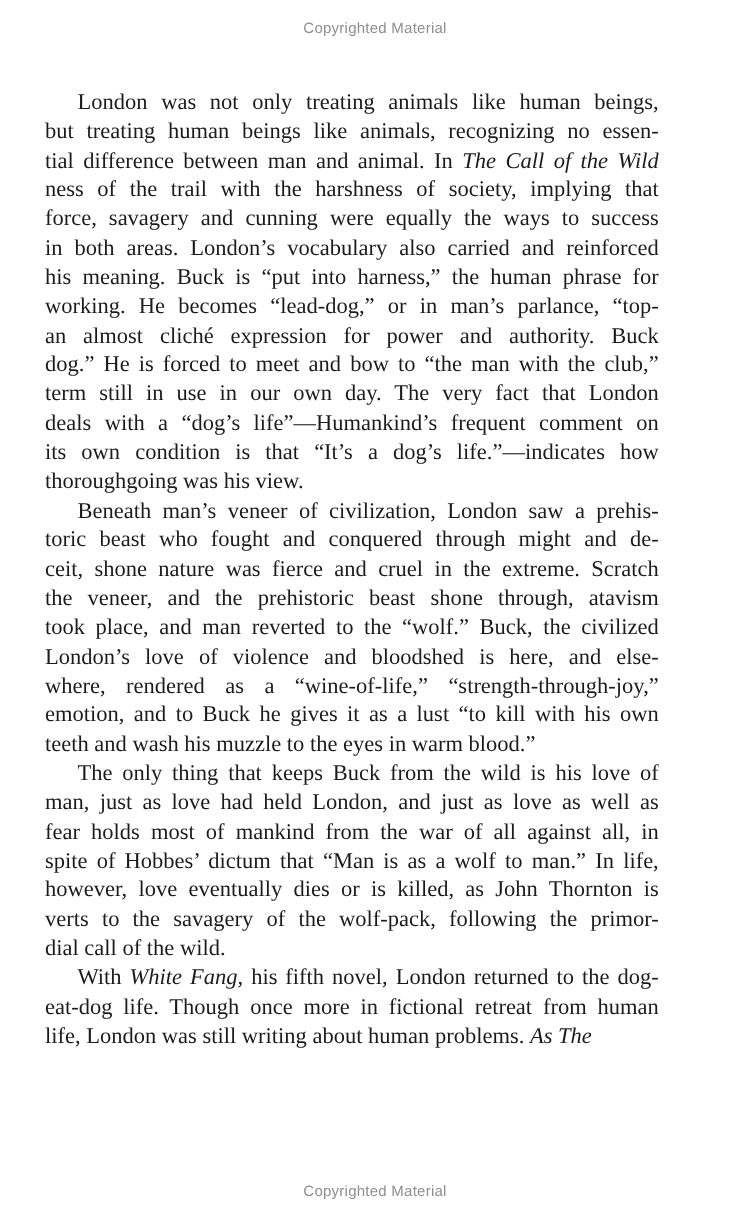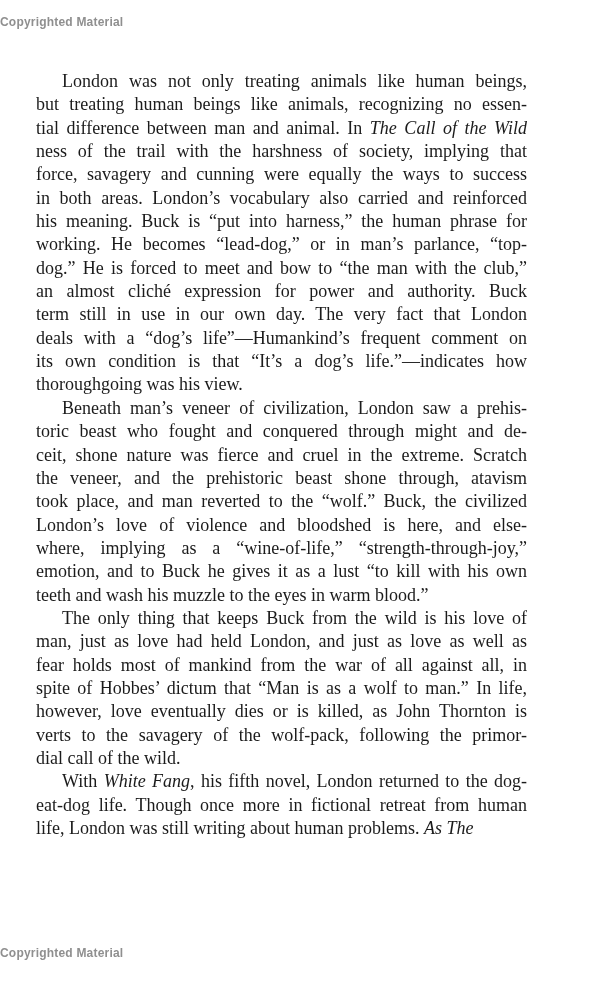--- a/index.html
+++ b/index.html
@@ -11,23 +11,23 @@
     position: relative;
     width: 600px;
     height: 983px;
     background: #ffffff;
     overflow: hidden;
   }
   .copyright {
     position: absolute;
     left: 0;
     right: 0;
-    text-align: left;
+    text-align: center;
     font-family: "Liberation Sans", sans-serif;
-    font-weight: bold;
+    font-weight: normal;
     font-size: 12px;
     letter-spacing: 0.2px;
     color: #8f8f8f;
   }
   .copyright.top { top: 15px; }
   .copyright.bottom { top: 946px; }
   .pagehead {
     position: absolute;
     top: 39px;
     left: 53px;
@@ -79,35 +79,35 @@
   <div class="bodytext">
       <div class="para">
         <div class="line first"><span>London was not only treating animals like human beings,</span></div>
         <div class="line"><span>but treating human beings like animals, recognizing no essen-</span></div>
         <div class="line"><span>tial difference between man and animal. In </span><i>The Call of the Wild</i></div>
         <div class="line"><span>ness of the trail with the harshness of society, implying that</span></div>
         <div class="line"><span>force, savagery and cunning were equally the ways to success</span></div>
         <div class="line"><span>in both areas. London’s vocabulary also carried and reinforced</span></div>
         <div class="line"><span>his meaning. Buck is “put into harness,” the human phrase for</span></div>
         <div class="line"><span>working. He becomes “lead-dog,” or in man’s parlance, “top-</span></div>
+        <div class="line"><span>an almost cliché expression for power and authority. Buck</span></div>
         <div class="line"><span>dog.” He is forced to meet and bow to “the man with the club,”</span></div>
-        <div class="line"><span>an almost cliché expression for power and authority. Buck</span></div>
         <div class="line"><span>term still in use in our own day. The very fact that London</span></div>
         <div class="line"><span>deals with a “dog’s life”—Humankind’s frequent comment on</span></div>
         <div class="line"><span>its own condition is that “It’s a dog’s life.”—indicates how</span></div>
         <div class="line last"><span>thoroughgoing was his view.</span></div>
       </div>
       <div class="para">
         <div class="line first"><span>Beneath man’s veneer of civilization, London saw a prehis-</span></div>
         <div class="line"><span>toric beast who fought and conquered through might and de-</span></div>
         <div class="line"><span>ceit, shone nature was fierce and cruel in the extreme. Scratch</span></div>
         <div class="line"><span>the veneer, and the prehistoric beast shone through, atavism</span></div>
         <div class="line"><span>took place, and man reverted to the “wolf.” Buck, the civilized</span></div>
         <div class="line"><span>London’s love of violence and bloodshed is here, and else-</span></div>
-        <div class="line"><span>where, implying as a “wine-of-life,” “strength-through-joy,”</span></div>
+        <div class="line"><span>where, rendered as a “wine-of-life,” “strength-through-joy,”</span></div>
         <div class="line"><span>emotion, and to Buck he gives it as a lust “to kill with his own</span></div>
         <div class="line last"><span>teeth and wash his muzzle to the eyes in warm blood.”</span></div>
       </div>
       <div class="para">
         <div class="line first"><span>The only thing that keeps Buck from the wild is his love of</span></div>
         <div class="line"><span>man, just as love had held London, and just as love as well as</span></div>
         <div class="line"><span>fear holds most of mankind from the war of all against all, in</span></div>
         <div class="line"><span>spite of Hobbes’ dictum that “Man is as a wolf to man.” In life,</span></div>
         <div class="line"><span>however, love eventually dies or is killed, as John Thornton is</span></div>
         <div class="line"><span>verts to the savagery of the wolf-pack, following the primor-</span></div>

